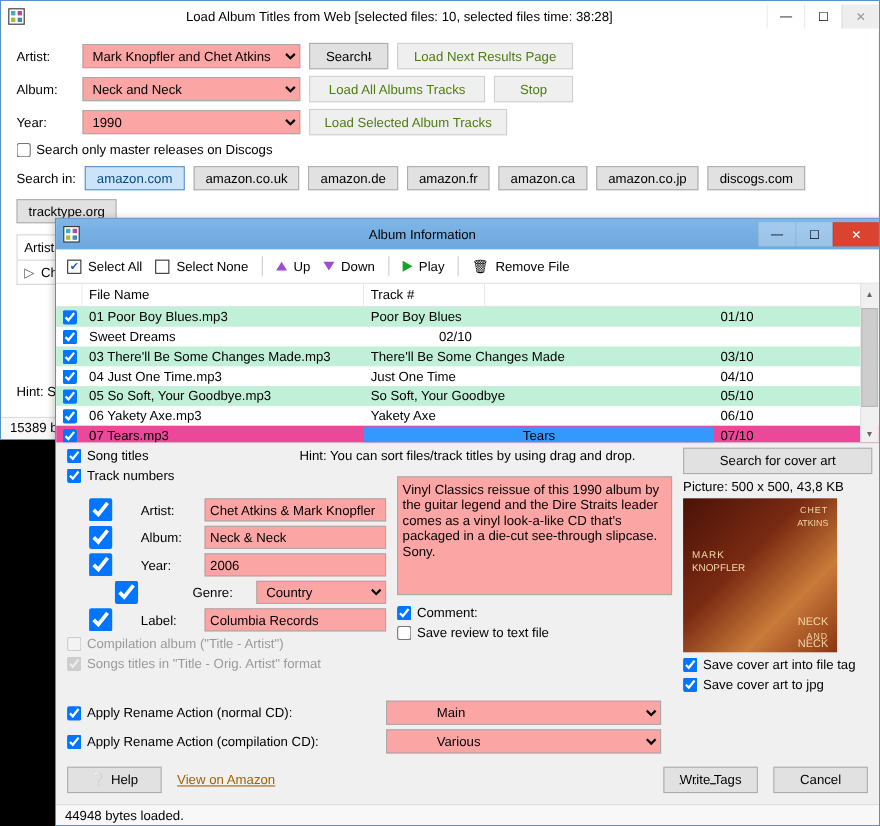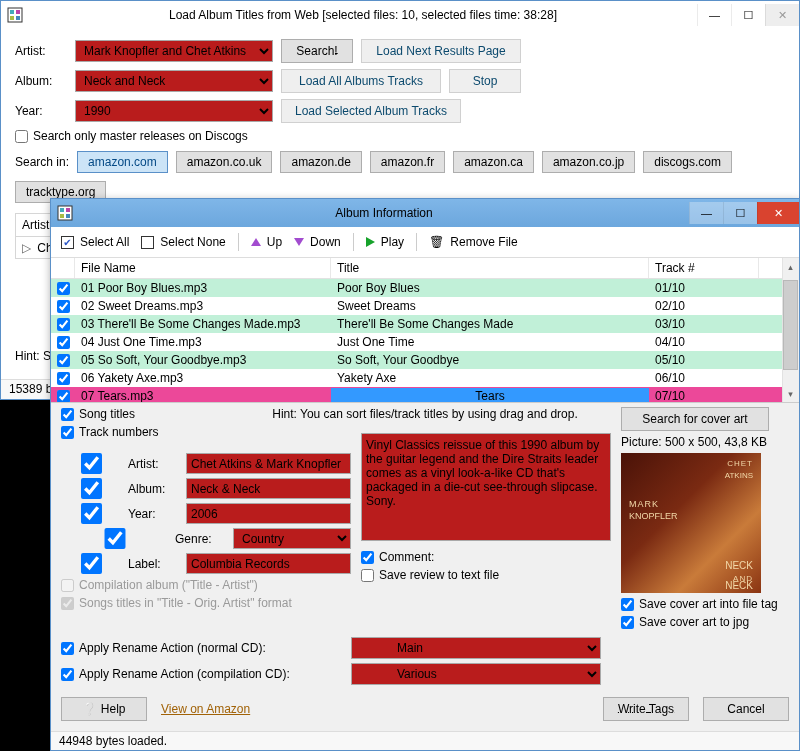--- a/index.html
+++ b/index.html
@@ -38,29 +38,29 @@
   .winbtn.close-red { background: #d9432f; color: #fff; width: 42px; }
   .winbtn.disabled { color: #999; background: #eee; }
 
   
   .parent { left: 0; top: 0; width: 800px; height: 400px; background: #fff; }
   .parent .titlebar { background: #fff; }
   .parent-body { padding: 10px 14px 6px; }
   .row { display: flex; align-items: center; margin-bottom: 6px; gap: 8px; }
   .lbl { width: 52px; }
   select, input[type=text], textarea {
-    font: inherit; padding: 2px 4px; border: 1px solid #a9a9a9; background: #b91c1c;
+    font: inherit; padding: 2px 4px; border: 1px solid #a9a9a9; background: #fca5a5;
   }
   .combo { width: 198px; height: 22px; }
   .btn {
     font: inherit; padding: 3px 10px;
     border: 1px solid #adadad; background: #e1e1e1;
     min-width: 64px; height: 24px;
   }
-  .btn.disabled { color: #0c4a6e; background: #efefef; border-color: #d0d0d0; }
+  .btn.disabled { color: #4d7c0f; background: #efefef; border-color: #d0d0d0; }
   .chk { display: flex; align-items: center; gap: 5px; }
   .chk input { width: 13px; height: 13px; }
   .searchin { display: flex; align-items: center; gap: 8px; margin-top: 8px; flex-wrap: wrap; }
   .sitebtn { border:1px solid #adadad; background:#e1e1e1; padding:3px 10px; font: inherit; }
   .sitebtn.active { background:#cce4f7; border-color:#5a90c8; color:#054a86; }
   .grid-hdr {
     display: flex; margin-top: 10px; border: 1px solid #d6d6d6;
     background: #fff; font-size: 12px;
   }
   .grid-hdr > div { padding: 4px 6px; border-right: 1px solid #e8e8e8; }
@@ -241,37 +241,35 @@
       <div class="tbitem">
           <span>🗑</span>
           <span>Remove File</span>
         </div>
     </div>
 
     <div class="filelist" style="height:186px;overflow:hidden;">
       <div class="flh">
         <div class="col-chk"></div>
         <div class="col-fn">File Name</div>
-        <div class="col-ti">Title</div>
         <div class="col-tr">Track #</div>
       </div>
       <div id="tracks">
           <div class="flrow alt">
             <div class="col-chk">
               <input type="checkbox" checked="" style="">
             </div>
             <div class="col-fn">01 Poor Boy Blues.mp3</div>
             <div class="col-ti ctitle">Poor Boy Blues</div>
             <div class="col-tr">01/10</div>
           </div>
           <div class="flrow">
             <div class="col-chk">
               <input type="checkbox" checked="" style="">
             </div>
-            <div class="col-fn">02 Sweet Dreams.mp3</div>
             <div class="col-ti ctitle">Sweet Dreams</div>
             <div class="col-tr">02/10</div>
           </div>
           <div class="flrow alt">
             <div class="col-chk">
               <input type="checkbox" checked="" style="">
             </div>
             <div class="col-fn">03 There'll Be Some Changes Made.mp3</div>
             <div class="col-ti ctitle">There'll Be Some Changes Made</div>
             <div class="col-tr">03/10</div>
@@ -369,21 +367,21 @@
         <label class="chk" style="margin-top:6px">
             <input type="checkbox" checked="" style="">
             <span>Comment:</span>
           </label>
         <label class="chk" style="margin-top:4px">
             <input type="checkbox" style="">
             <span>Save review to text file</span>
           </label>
       </div>
       <div class="rightcol">
-        <button class="btn" style="width:148px;margin-top:-22px;">Search for cover art</button>
+        <button class="btn" style="width:172px;margin-top:-22px;">Search for cover art</button>
         <div>Picture: 500 x 500, 43,8 KB</div>
         <div class="coverart">
           <div class="t1">CHET</div>
             <div class="t2">ATKINS</div>
           <div class="t3">MARK</div>
             <div class="t4">KNOPFLER</div>
           <div class="t5">NECK</div>
             <div class="t6">AND</div>
             <div class="t7">NECK</div>
         </div>

